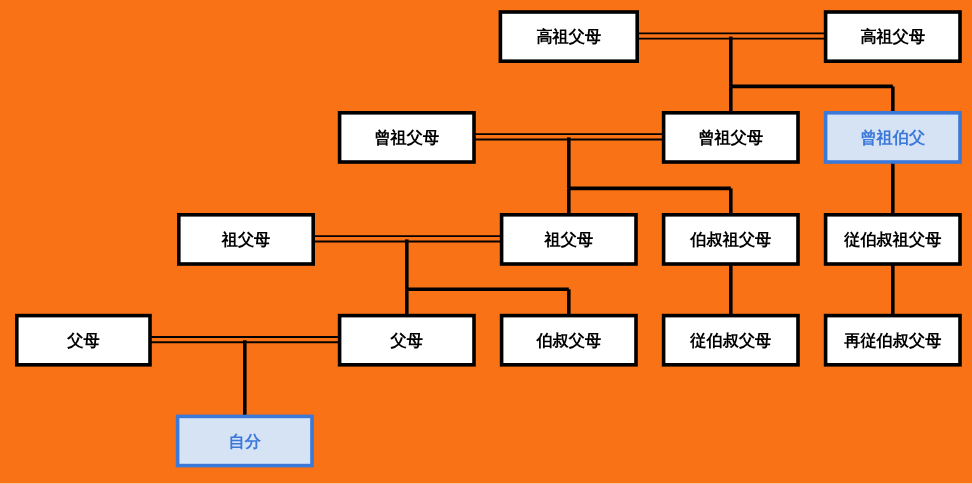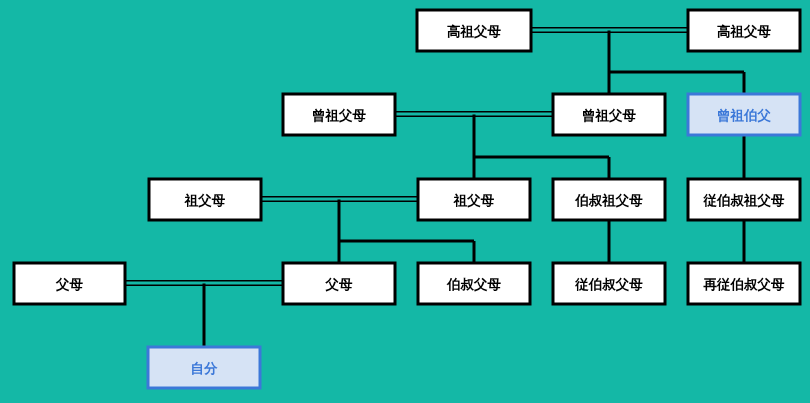--- a/index.html
+++ b/index.html
@@ -10,21 +10,21 @@
   body {
     width: 810px;
     height: 403px;
     font-family: "DejaVu Sans", "Liberation Sans", sans-serif;
     overflow: hidden;
   }
   #chart-root {
     position: relative;
     width: 810px;
     height: 403px;
-    background: #14b8a6;
+    background: #f97316;
     text-align: right;
   }
   svg.diagram {
     position: absolute;
     top: 0;
     left: 0;
     width: 810px;
     height: 403px;
   }
   .node-box {

